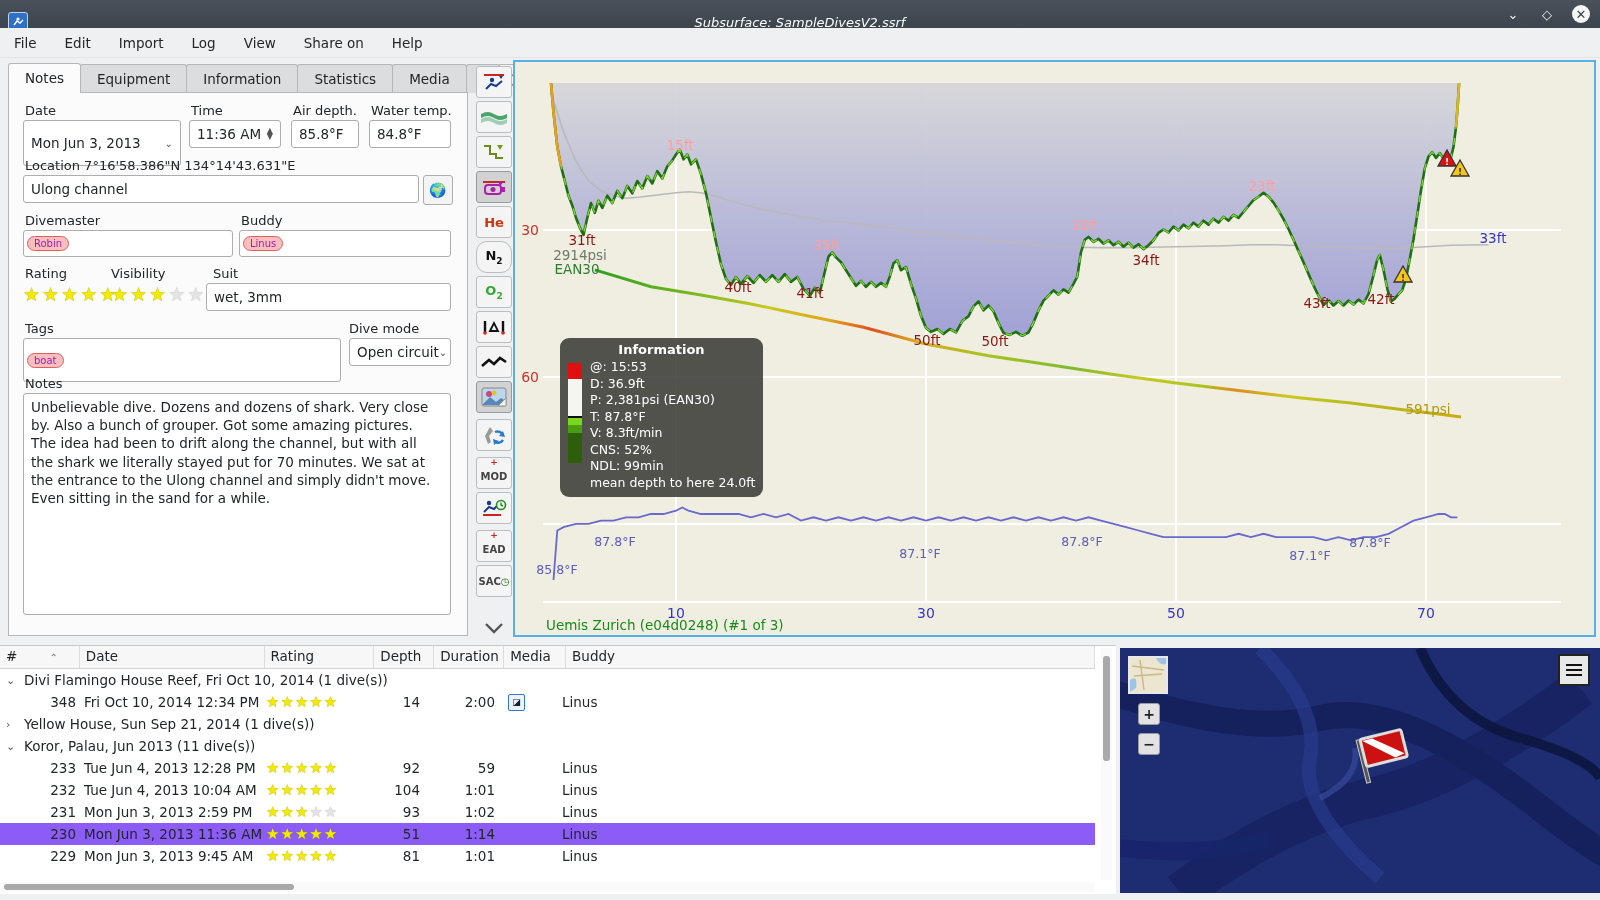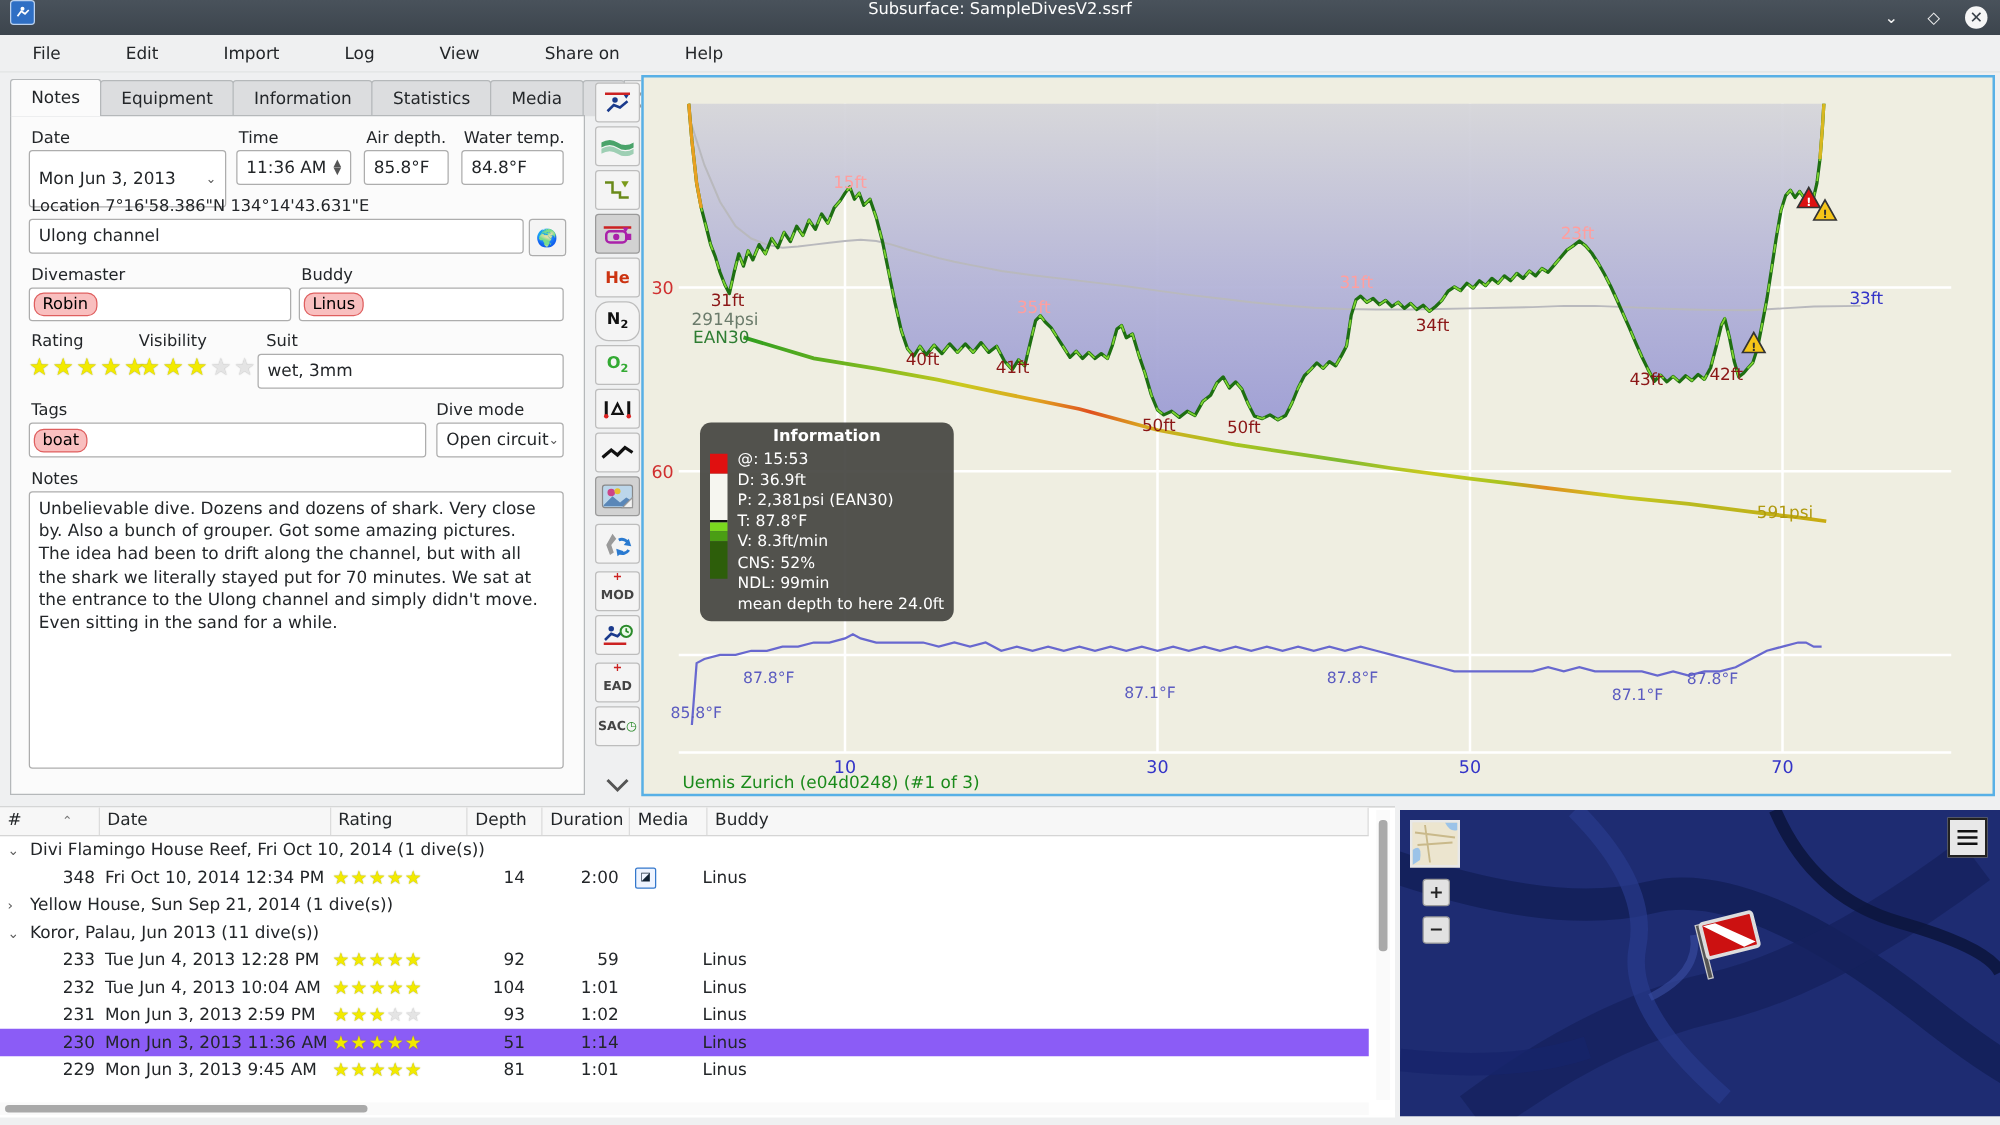--- a/index.html
+++ b/index.html
@@ -1,42 +1,42 @@
 <!DOCTYPE html>
 <html><head>
 <meta charset="utf-8">
 <style>
   html,body{margin:0;padding:0;background:#c9cdd1;font-family:"DejaVu Sans",sans-serif;}
   .window{position:relative;width:1600px;height:900px;background:#eff0f1;overflow:hidden;}
 
   
-  .titlebar{position:absolute;left:0;top:0;width:1600px;height:44px;background:linear-gradient(#49525b,#353d45);display:flex;}
+  .titlebar{position:absolute;left:0;top:0;width:1600px;height:44px;background:linear-gradient(#49525b,#353d45);display:flex;align-items:center;font-style:italic;}
   .titlebar .appicon{width:18px;height:18px;margin-left:8px;background:#2f6fc4;border:1px solid #bcd2ee;border-radius:3px;display:flex;align-items:center;justify-content:center;}
   .titlebar .title{position:absolute;left:0;right:0;text-align:center;color:#fdfdfd;font-size:13px;}
   .winbtns{position:absolute;right:10px;top:0;height:28px;display:flex;align-items:center;gap:16px;color:#f2f2f2;}
   .winbtns .wb{width:18px;height:18px;display:flex;align-items:center;justify-content:center;font-size:13px;cursor:default;}
   .wb.close{background:#f6f6f6;color:#3a424a;border-radius:50%;font-weight:bold;}
 
   
   .menubar{position:absolute;left:0;top:28px;width:1600px;height:29px;background:#eff0f1;border-bottom:1px solid #e2e3e4;display:flex;align-items:center;gap:0;}
-  .menubar .mi{padding:4px 26px;font-size:13.5px;color:#232629;}
+  .menubar .mi{padding:4px 14px;font-size:13.5px;color:#232629;}
 
   
   .tabbar{position:absolute;left:8px;top:64px;height:29px;display:flex;align-items:flex-end;}
   .tab{height:28px;line-height:28px;padding:0 16px;font-size:13.5px;color:#232629;background:#dcdddf;border:1px solid #b5b8ba;border-bottom:none;border-radius:3px 3px 0 0;margin-right:-1px;}
   .tab.selected{background:#fbfbfb;height:29px;position:relative;z-index:2;}
   .tab.clipped{padding:0 6px 0 12px;width:14px;overflow:hidden;}
   .tabscroll{display:flex;align-items:center;height:28px;border:1px solid #b5b8ba;border-bottom:none;background:#f4f4f4;}
   .tabscroll span{padding:0 6px;color:#9a9a9a;font-size:12px;}
   .tabpane{position:absolute;left:8px;top:92px;width:458px;height:542px;background:#fbfbfb;border:1px solid #b5b8ba;z-index:1;}
   .fld-label{position:absolute;font-size:13px;color:#232629;}
   .fld{position:absolute;background:#ffffff;border:1px solid #adadad;border-radius:3px;font-size:13.5px;color:#232629;display:flex;align-items:center;padding:0 7px;box-sizing:border-box;}
   .combo-arrow{margin-left:auto;color:#555;font-size:10px;}
   .spin{margin-left:auto;display:flex;flex-direction:column;line-height:6px;font-size:8px;color:#555;}
-  .chip{background:#f9bfbf;border:1px solid #df5f5f;border-radius:8px;padding:1px 6px;font-size:13px;color:#000000;}
+  .chip{background:#f9bfbf;border:1px solid #df5f5f;border-radius:8px;padding:1px 6px;font-size:10px;color:#a21caf;}
   .stars{letter-spacing:2px;font-size:19px;}
   .star-on{color:#f2ea00;text-shadow:0 0 1px #8a8a00;}
   .star-off{color:#e4e4e4;text-shadow:0 0 1px #aaa;}
   textarea.notes{position:absolute;resize:none;background:#fff;border:1px solid #adadad;border-radius:3px;font-family:"DejaVu Sans",sans-serif;font-size:13.5px;color:#232629;padding:4px 7px;box-sizing:border-box;line-height:1.35;}
   .globebtn{position:absolute;width:28px;height:28px;background:#f4f4f4;border:1px solid #adadad;border-radius:3px;display:flex;align-items:center;justify-content:center;font-size:14px;}
 
   
   .vtoolbar{position:absolute;left:474px;top:62px;width:40px;height:575px;}
   .tbtn{position:absolute;left:2px;width:34px;height:30px;background:#f4f4f4;border:1px solid #bdbdbd;border-radius:3px;display:flex;align-items:center;justify-content:center;font-size:11px;font-weight:bold;}
   .tbtn.pressed{background:#d2d2d2;border-color:#9a9a9a;}
@@ -166,21 +166,21 @@
     <div class="fld-label" style="left:16px;top:173px;">Rating</div>
     <div class="stars" style="position:absolute;left:14px;top:190px;" id="rating-stars"><span class="star-on">★</span><span class="star-on">★</span><span class="star-on">★</span><span class="star-on">★</span><span class="star-on">★</span></div>
     <div class="fld-label" style="left:102px;top:173px;">Visibility</div>
     <div class="stars" style="position:absolute;left:102px;top:190px;" id="visibility-stars"><span class="star-on">★</span><span class="star-on">★</span><span class="star-on">★</span><span class="star-off">★</span><span class="star-off">★</span></div>
     <div class="fld-label" style="left:204px;top:173px;">Suit</div>
     <div class="fld" style="left:197px;top:190px;width:245px;height:28px;">
         <span>wet, 3mm</span>
       </div>
 
     <div class="fld-label" style="left:16px;top:228px;">Tags</div>
-    <div class="fld" style="left:14px;top:245px;width:318px;height:28px;padding:0 3px;">
+    <div class="fld" style="left:14px;top:245px;width:318px;height:44px;padding:0 3px;">
       <span class="chip">boat</span>
     </div>
     <div class="fld-label" style="left:340px;top:228px;">Dive mode</div>
     <div class="fld" style="left:340px;top:245px;width:102px;height:28px;">
       <span style="white-space:nowrap;">Open circuit</span>
         <span class="combo-arrow">⌄</span>
     </div>
 
     <div class="fld-label" style="left:16px;top:283px;">Notes</div>
     <textarea class="notes" style="left: 14px; top: 300px; width: 428px; height: 222px;">Unbelievable dive. Dozens and dozens of shark. Very close by. Also a bunch of grouper. Got some amazing pictures.

